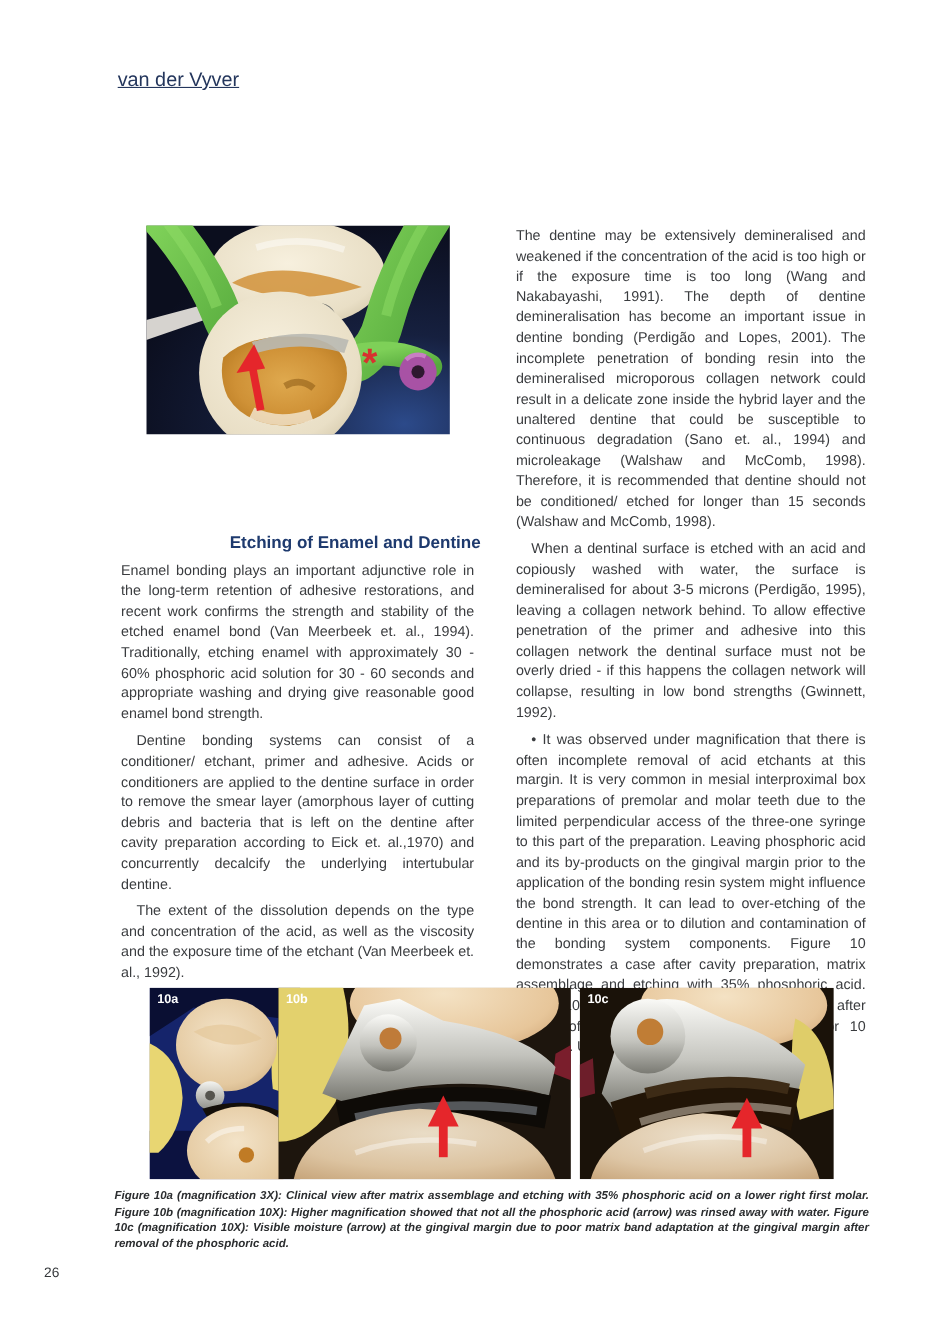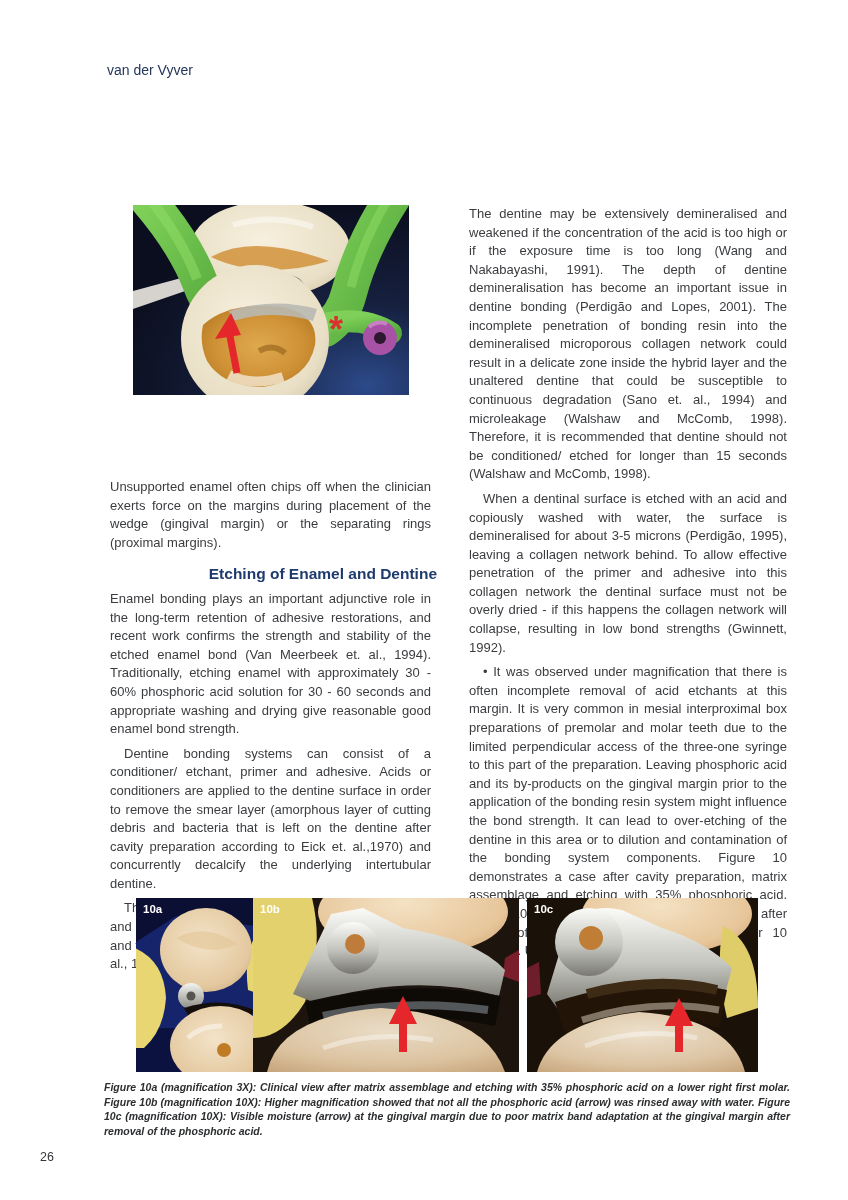--- a/index.html
+++ b/index.html
@@ -1,18 +1,18 @@
 <!DOCTYPE html>
 <html><head>
 <meta charset="utf-8">
 <style>
   html,body{margin:0;padding:0;background:#ffffff;}
   .page{position:relative;width:848px;height:1200px;background:#ffffff;overflow:hidden;
         font-family:"Liberation Sans",sans-serif;}
-  .author{position:absolute;left:107px;top:62px;font-size:14px;color:#24365c;}
+  .author{position:absolute;left:107px;top:62px;font-size:18px;color:#24365c;text-decoration:underline;}
   .col{position:absolute;width:333px;font-size:13px;line-height:18.6px;color:#3a3c3f;
        text-align:justify;}
   .col p{margin:6px;}
   .col p.ind{text-indent:14px;}
   .leftcol{left:104px;top:472px;}
   .rightcol{left:463px;top:199px;width:330px;}
   .sechead{font-size:15.5px;font-weight:bold;color:#1e3a6e;margin:13px 0 5px 0;text-align:right;}
   .fig9wrap{position:absolute;left:133px;top:205px;width:276px;height:190px;}
   .fig9cap{position:absolute;left:133px;top:403px;width:276px;font-size:10.5px;line-height:14px;
            font-weight:bold;font-style:italic;color:#2b2d2f;text-align:justify;}
@@ -87,21 +87,20 @@
       <g>
         <path d="M104,168 L96,126" stroke="#e5262b" stroke-width="7"></path>
         <polygon points="98,108 82,134 108,130" fill="#e5262b"></polygon>
       </g>
     </svg>
     <span class="asterisk">*</span>
   </div>
 
 
   <div class="col leftcol">
-    <p>Unsupported enamel often chips off when the clinician exerts force on the margins during placement of the wedge (gingival margin) or the separating rings (proximal margins).</p>
     <h2 class="sechead">Etching of Enamel and Dentine</h2>
     <p>Enamel bonding plays an important adjunctive role in the long-term retention of adhesive restorations, and recent work confirms the strength and stability of the etched enamel bond (Van Meerbeek et. al., 1994). Traditionally, etching enamel with approximately 30 - 60% phosphoric acid solution for 30 - 60 seconds and appropriate washing and drying give reasonable good enamel bond strength.</p>
     <p class="ind">Dentine bonding systems can consist of a conditioner/ etchant, primer and adhesive. Acids or conditioners are applied to the dentine surface in order to remove the smear layer (amorphous layer of cutting debris and bacteria that is left on the dentine after cavity preparation according to Eick et. al.,1970) and concurrently decalcify the underlying intertubular dentine.</p>
     <p class="ind">The extent of the dissolution depends on the type and concentration of the acid, as well as the viscosity and the exposure time of the etchant (Van Meerbeek et. al., 1992).</p>
   </div>
 
   <div class="col rightcol">
     <p>The dentine may be extensively demineralised and weakened if the concentration of the acid is too high or if the exposure time is too long (Wang and Nakabayashi, 1991). The depth of dentine demineralisation has become an important issue in dentine bonding (Perdigão and Lopes, 2001).  The incomplete penetration of bonding resin into the demineralised microporous collagen network could result in a delicate zone inside the hybrid layer and the unaltered dentine that could be susceptible to continuous degradation (Sano et. al., 1994) and microleakage (Walshaw and McComb, 1998). Therefore, it is recommended that dentine should not be conditioned/ etched for longer than 15 seconds (Walshaw and McComb, 1998).</p>
     <p class="ind">When a dentinal surface is etched with an acid and copiously washed with water, the surface is demineralised for about 3-5 microns (Perdigão, 1995), leaving a collagen network behind. To allow effective penetration of the primer and adhesive into this collagen network the dentinal surface must not be overly dried - if this happens the collagen network will collapse, resulting in low bond strengths (Gwinnett, 1992).</p>
     <p class="ind">• It was observed under magnification that there is often incomplete removal of acid etchants at this margin. It is very common in mesial interproximal box preparations of premolar and molar teeth due to the limited perpendicular access of the three-one syringe to this part of the preparation. Leaving phosphoric acid and its by-products on the gingival margin prior to the application of the bonding resin system might influence the bond strength.  It can lead to over-etching of the dentine in this area or to dilution and contamination of the bonding system components. Figure 10 demonstrates a case after cavity preparation, matrix assemblage and etching with 35% phosphoric acid. Figure 10a (magnification 3x) shows the result after rinsing of the phosphoric acid with water for 10 seconds. Under higher</p>

